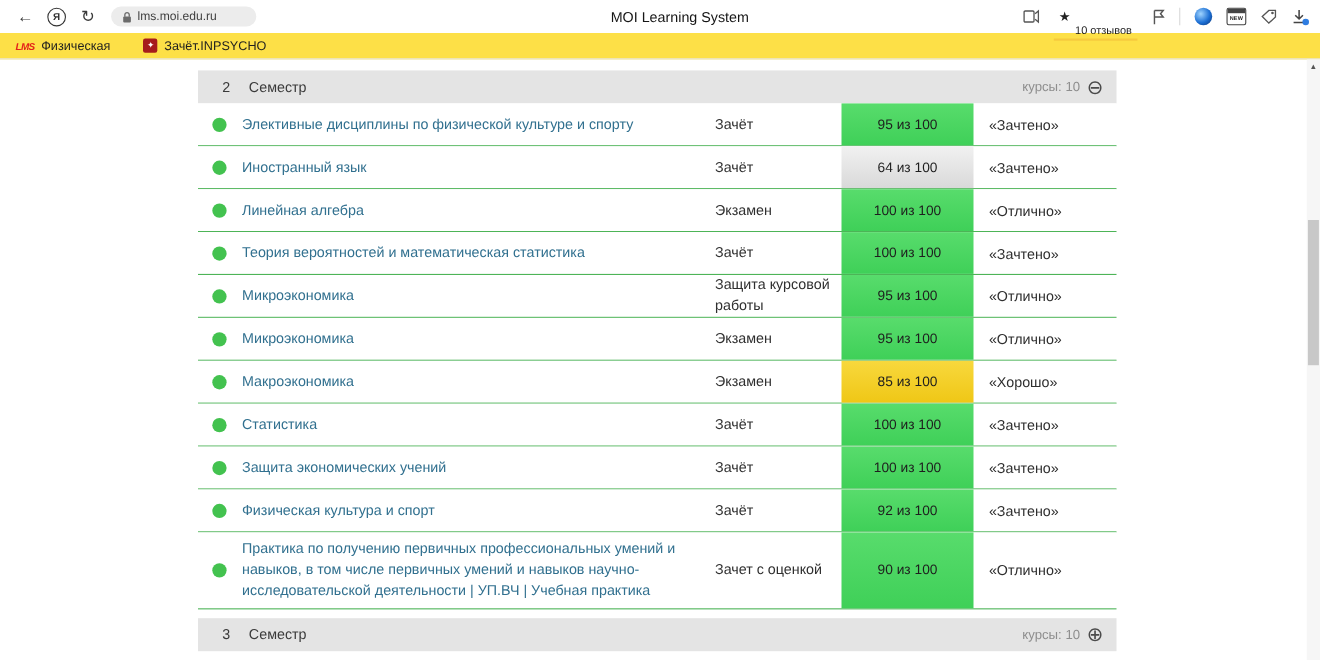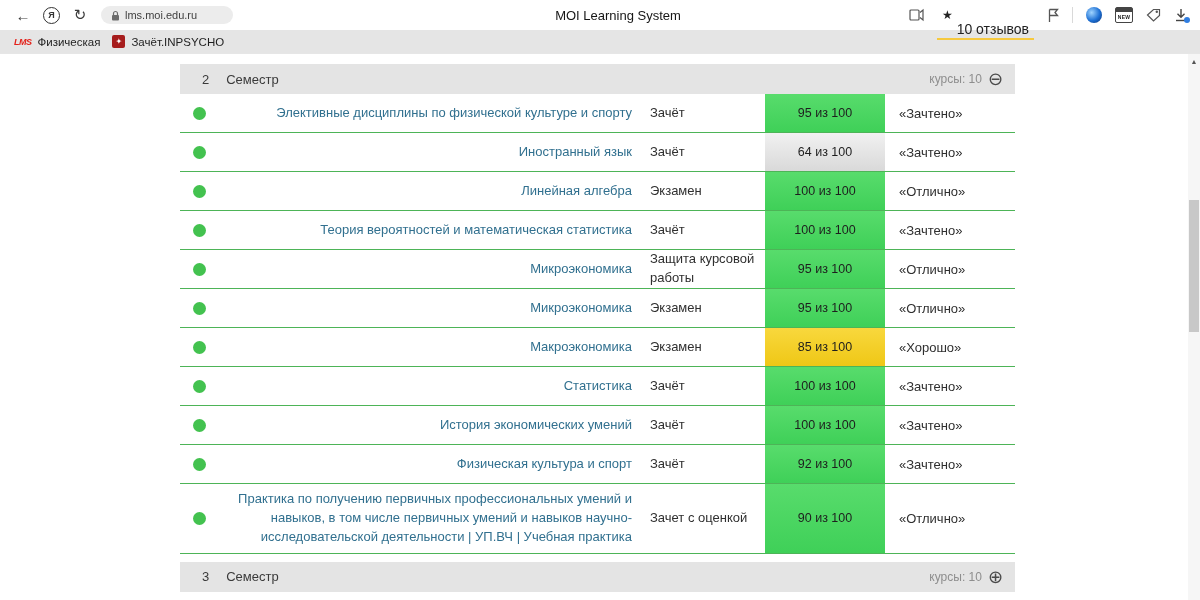--- a/index.html
+++ b/index.html
@@ -47,21 +47,21 @@
   .toolbar-right {
     margin-left: auto; display: flex; align-items: center; gap: 13px;
     position: relative; z-index: 2; padding-right: 2px;
   }
   .reviews {
     display: flex; align-items: center; gap: 4px;
     border-bottom: 2px solid var(--reviews-underline, #f6c93e);
     padding: 2px 5px 1px; cursor: pointer;
   }
   .reviews .star { font-size: 12px; color: #222; line-height: 1; }
-  .reviews .txt { font-size: 14px; color: #222; white-space: nowrap; margin-top: 28px; }
+  .reviews .txt { font-size: 10px; color: #222; white-space: nowrap; margin-top: 28px; }
   .tb-divider { width: 1px; height: 16px; background: #d9d9d9; }
   .ext-sphere {
     width: 16px; height: 16px; border-radius: 50%; cursor: pointer;
     background: radial-gradient(circle at 35% 35%, #9fd4ff, #1c6fd4 55%, #0b2d6b);
   }
   .ext-new {
     width: 18px; height: 16px; border: 1px solid #444; border-radius: 2px;
     display: flex; flex-direction: column; cursor: pointer; background: #fff;
   }
   .ext-new .strip { height: 4px; background: #444; }
@@ -70,22 +70,22 @@
     font-size: 5px; font-weight: bold; color: #222; letter-spacing: 0.2px;
   }
   .icon-btn { display: flex; align-items: center; cursor: pointer; position: relative; }
   .dl-dot {
     position: absolute; right: -2px; bottom: -1px;
     width: 6px; height: 6px; border-radius: 50%; background: #2f7de1;
   }
 
   
   .bookmarks {
-    height: 24px; display: flex; align-items: center; gap: 12px;
-    padding: 0 14px; background: #e5e5e5;
+    height: 24px; display: flex; align-items: center; gap: 30px;
+    padding: 0 14px; background: #fde047;
     border-bottom: 1px solid #e6e6e6;
   }
   .bm { display: flex; align-items: center; gap: 6px; cursor: pointer; }
   .bm .bm-label { font-size: 11.5px; color: #1f1f1f; white-space: nowrap; }
   .bm-lms {
     color: #e3211a; font-weight: bold; font-style: italic;
     font-size: 9px; letter-spacing: -0.5px;
   }
   .bm-red {
     width: 13px; height: 13px; background: #a61c1c; border-radius: 2px;
@@ -120,21 +120,20 @@
   .dot {
     width: 13px; height: 13px; border-radius: 50%;
     background: var(--dot-green, #43c24f);
     margin-left: 13px;
   }
   .course-name {
     font-size: 13px; line-height: 1.45;
     color: var(--link, #31708f);
     text-decoration: none; cursor: pointer;
     padding: 6px 18px 6px 0;
-    text-align: right;
   }
   .course-type { font-size: 13px; color: #2f2f2f; line-height: 1.45; padding-right: 6px; }
   .score-badge {
     align-self: stretch;
     display: flex; align-items: center; justify-content: center;
     font-size: 12.5px; color: #1e1e1e;
   }
   .badge-green  { background: linear-gradient(180deg, #58dc6c, var(--badge-green, #3fd058)); }
   .badge-yellow { background: linear-gradient(180deg, #f8d83d, var(--badge-yellow, #efc716)); }
   .badge-gray   { background: linear-gradient(180deg, #f1f1f1, var(--badge-gray, #d9d9d9)); }
@@ -288,21 +287,21 @@
   </div>
         <div class="course-row">
     <span class="dot"></span>
     <a class="course-name">Статистика</a>
     <span class="course-type">Зачёт</span>
     <span class="score-badge badge-green">100 из 100</span>
     <span class="grade">«Зачтено»</span>
   </div>
         <div class="course-row">
     <span class="dot"></span>
-    <a class="course-name">История экономических умений</a>
+    <a class="course-name">Защита экономических учений</a>
     <span class="course-type">Зачёт</span>
     <span class="score-badge badge-green">100 из 100</span>
     <span class="grade">«Зачтено»</span>
   </div>
         <div class="course-row">
     <span class="dot"></span>
     <a class="course-name">Физическая культура и спорт</a>
     <span class="course-type">Зачёт</span>
     <span class="score-badge badge-green">92 из 100</span>
     <span class="grade">«Зачтено»</span>

